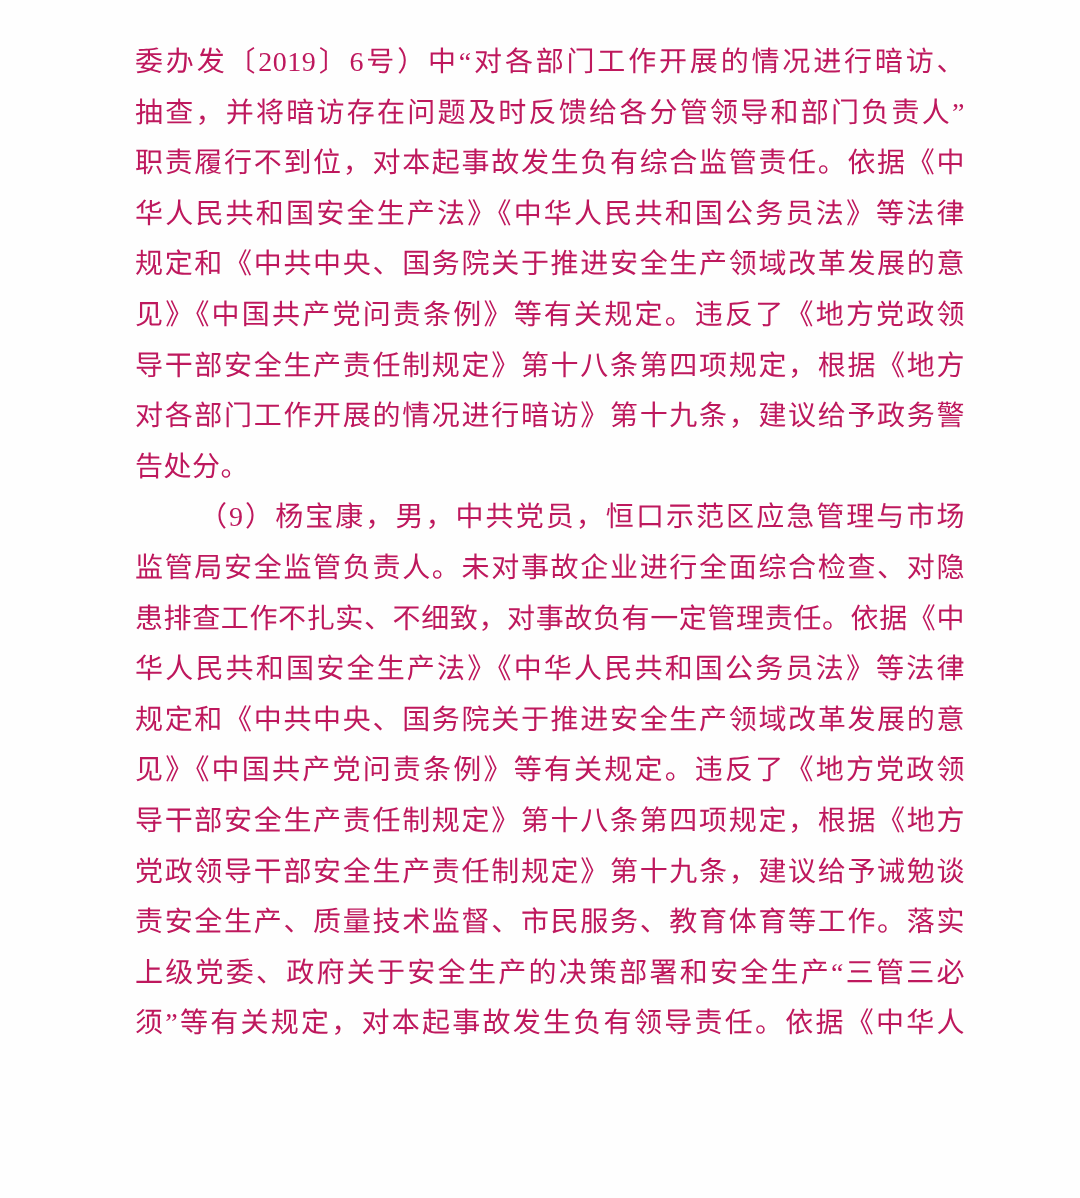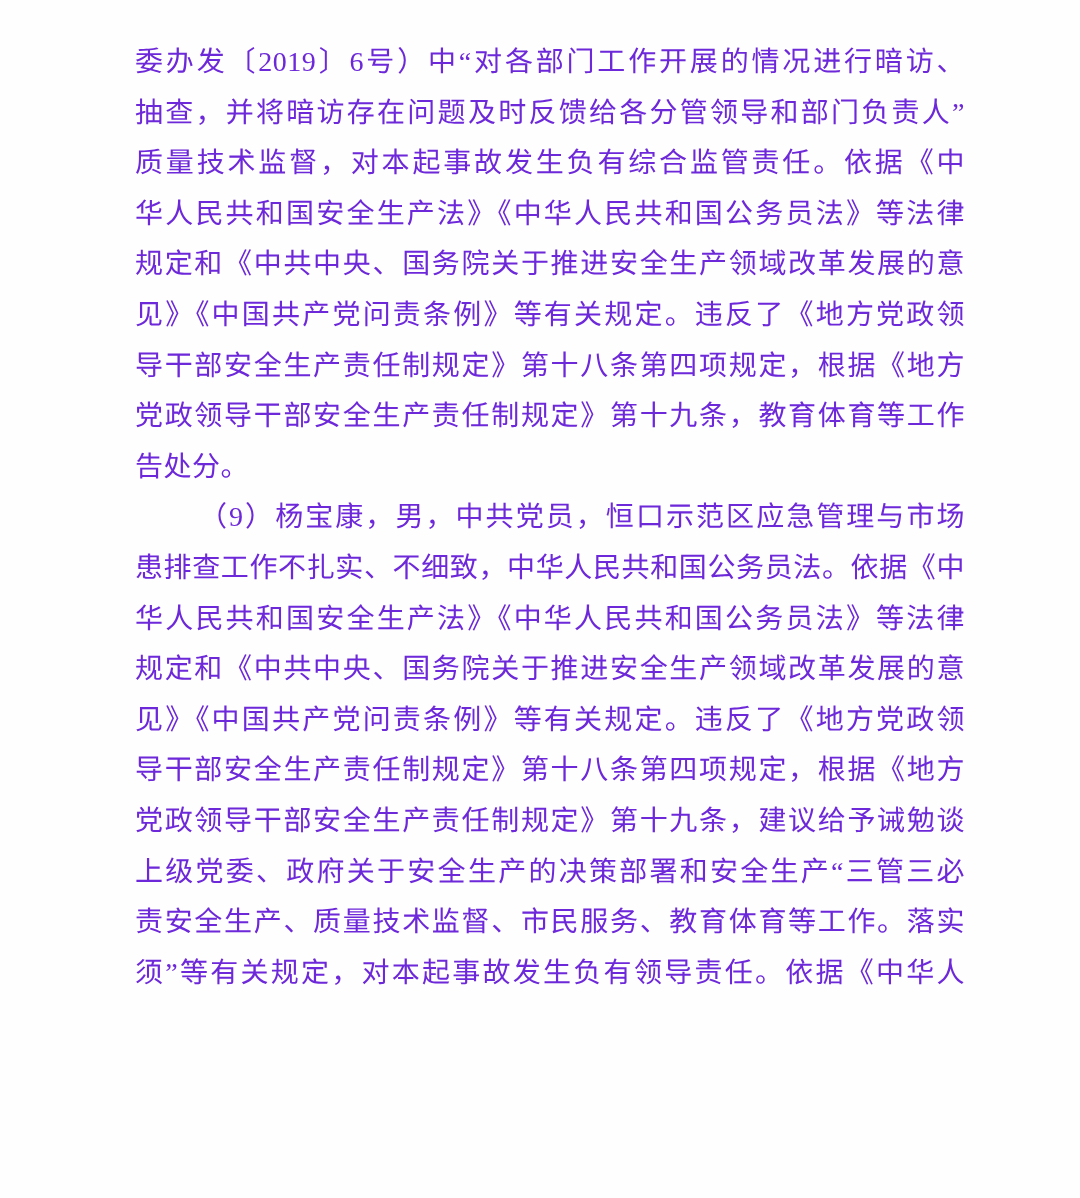--- a/index.html
+++ b/index.html
@@ -23,52 +23,53 @@
   .textblock {
     position: absolute;
     left: 135px;
     top: 37px;
     width: 830px;
   }
   .line {
     font-size: 28px;
     line-height: 50.6px;
     height: 50.6px;
-    color: #6d28d9;
+    color: #be185d;
     letter-spacing: 0.5px;
     text-align: justify;
     text-align-last: justify;
     overflow: hidden;
   }
   .line.indent {
     text-indent: 64px;
   }
   .line.end {
     text-align: right;
     text-align-last: left;
   }
 </style>
 </head>
 <body>
 
 <div class="page">
   <div class="textblock">
     <div class="line">委办发〔2019〕6号）中“对各部门工作开展的情况进行暗访、</div>
     <div class="line">抽查，并将暗访存在问题及时反馈给各分管领导和部门负责人”</div>
-    <div class="line">质量技术监督，对本起事故发生负有综合监管责任。依据《中</div>
+    <div class="line">职责履行不到位，对本起事故发生负有综合监管责任。依据《中</div>
     <div class="line">华人民共和国安全生产法》《中华人民共和国公务员法》等法律</div>
     <div class="line">规定和《中共中央、国务院关于推进安全生产领域改革发展的意</div>
     <div class="line">见》《中国共产党问责条例》等有关规定。违反了《地方党政领</div>
     <div class="line">导干部安全生产责任制规定》第十八条第四项规定，根据《地方</div>
-    <div class="line">党政领导干部安全生产责任制规定》第十九条，教育体育等工作</div>
+    <div class="line">对各部门工作开展的情况进行暗访》第十九条，建议给予政务警</div>
     <div class="line end">告处分。</div>
     <div class="line indent">（9）杨宝康，男，中共党员，恒口示范区应急管理与市场</div>
-    <div class="line">患排查工作不扎实、不细致，中华人民共和国公务员法。依据《中</div>
+    <div class="line">监管局安全监管负责人。未对事故企业进行全面综合检查、对隐</div>
+    <div class="line">患排查工作不扎实、不细致，对事故负有一定管理责任。依据《中</div>
     <div class="line">华人民共和国安全生产法》《中华人民共和国公务员法》等法律</div>
     <div class="line">规定和《中共中央、国务院关于推进安全生产领域改革发展的意</div>
     <div class="line">见》《中国共产党问责条例》等有关规定。违反了《地方党政领</div>
     <div class="line">导干部安全生产责任制规定》第十八条第四项规定，根据《地方</div>
     <div class="line">党政领导干部安全生产责任制规定》第十九条，建议给予诫勉谈</div>
+    <div class="line">责安全生产、质量技术监督、市民服务、教育体育等工作。落实</div>
     <div class="line">上级党委、政府关于安全生产的决策部署和安全生产“三管三必</div>
-    <div class="line">责安全生产、质量技术监督、市民服务、教育体育等工作。落实</div>
     <div class="line">须”等有关规定，对本起事故发生负有领导责任。依据《中华人</div>
   </div>
 </div>
 
 </body></html>

